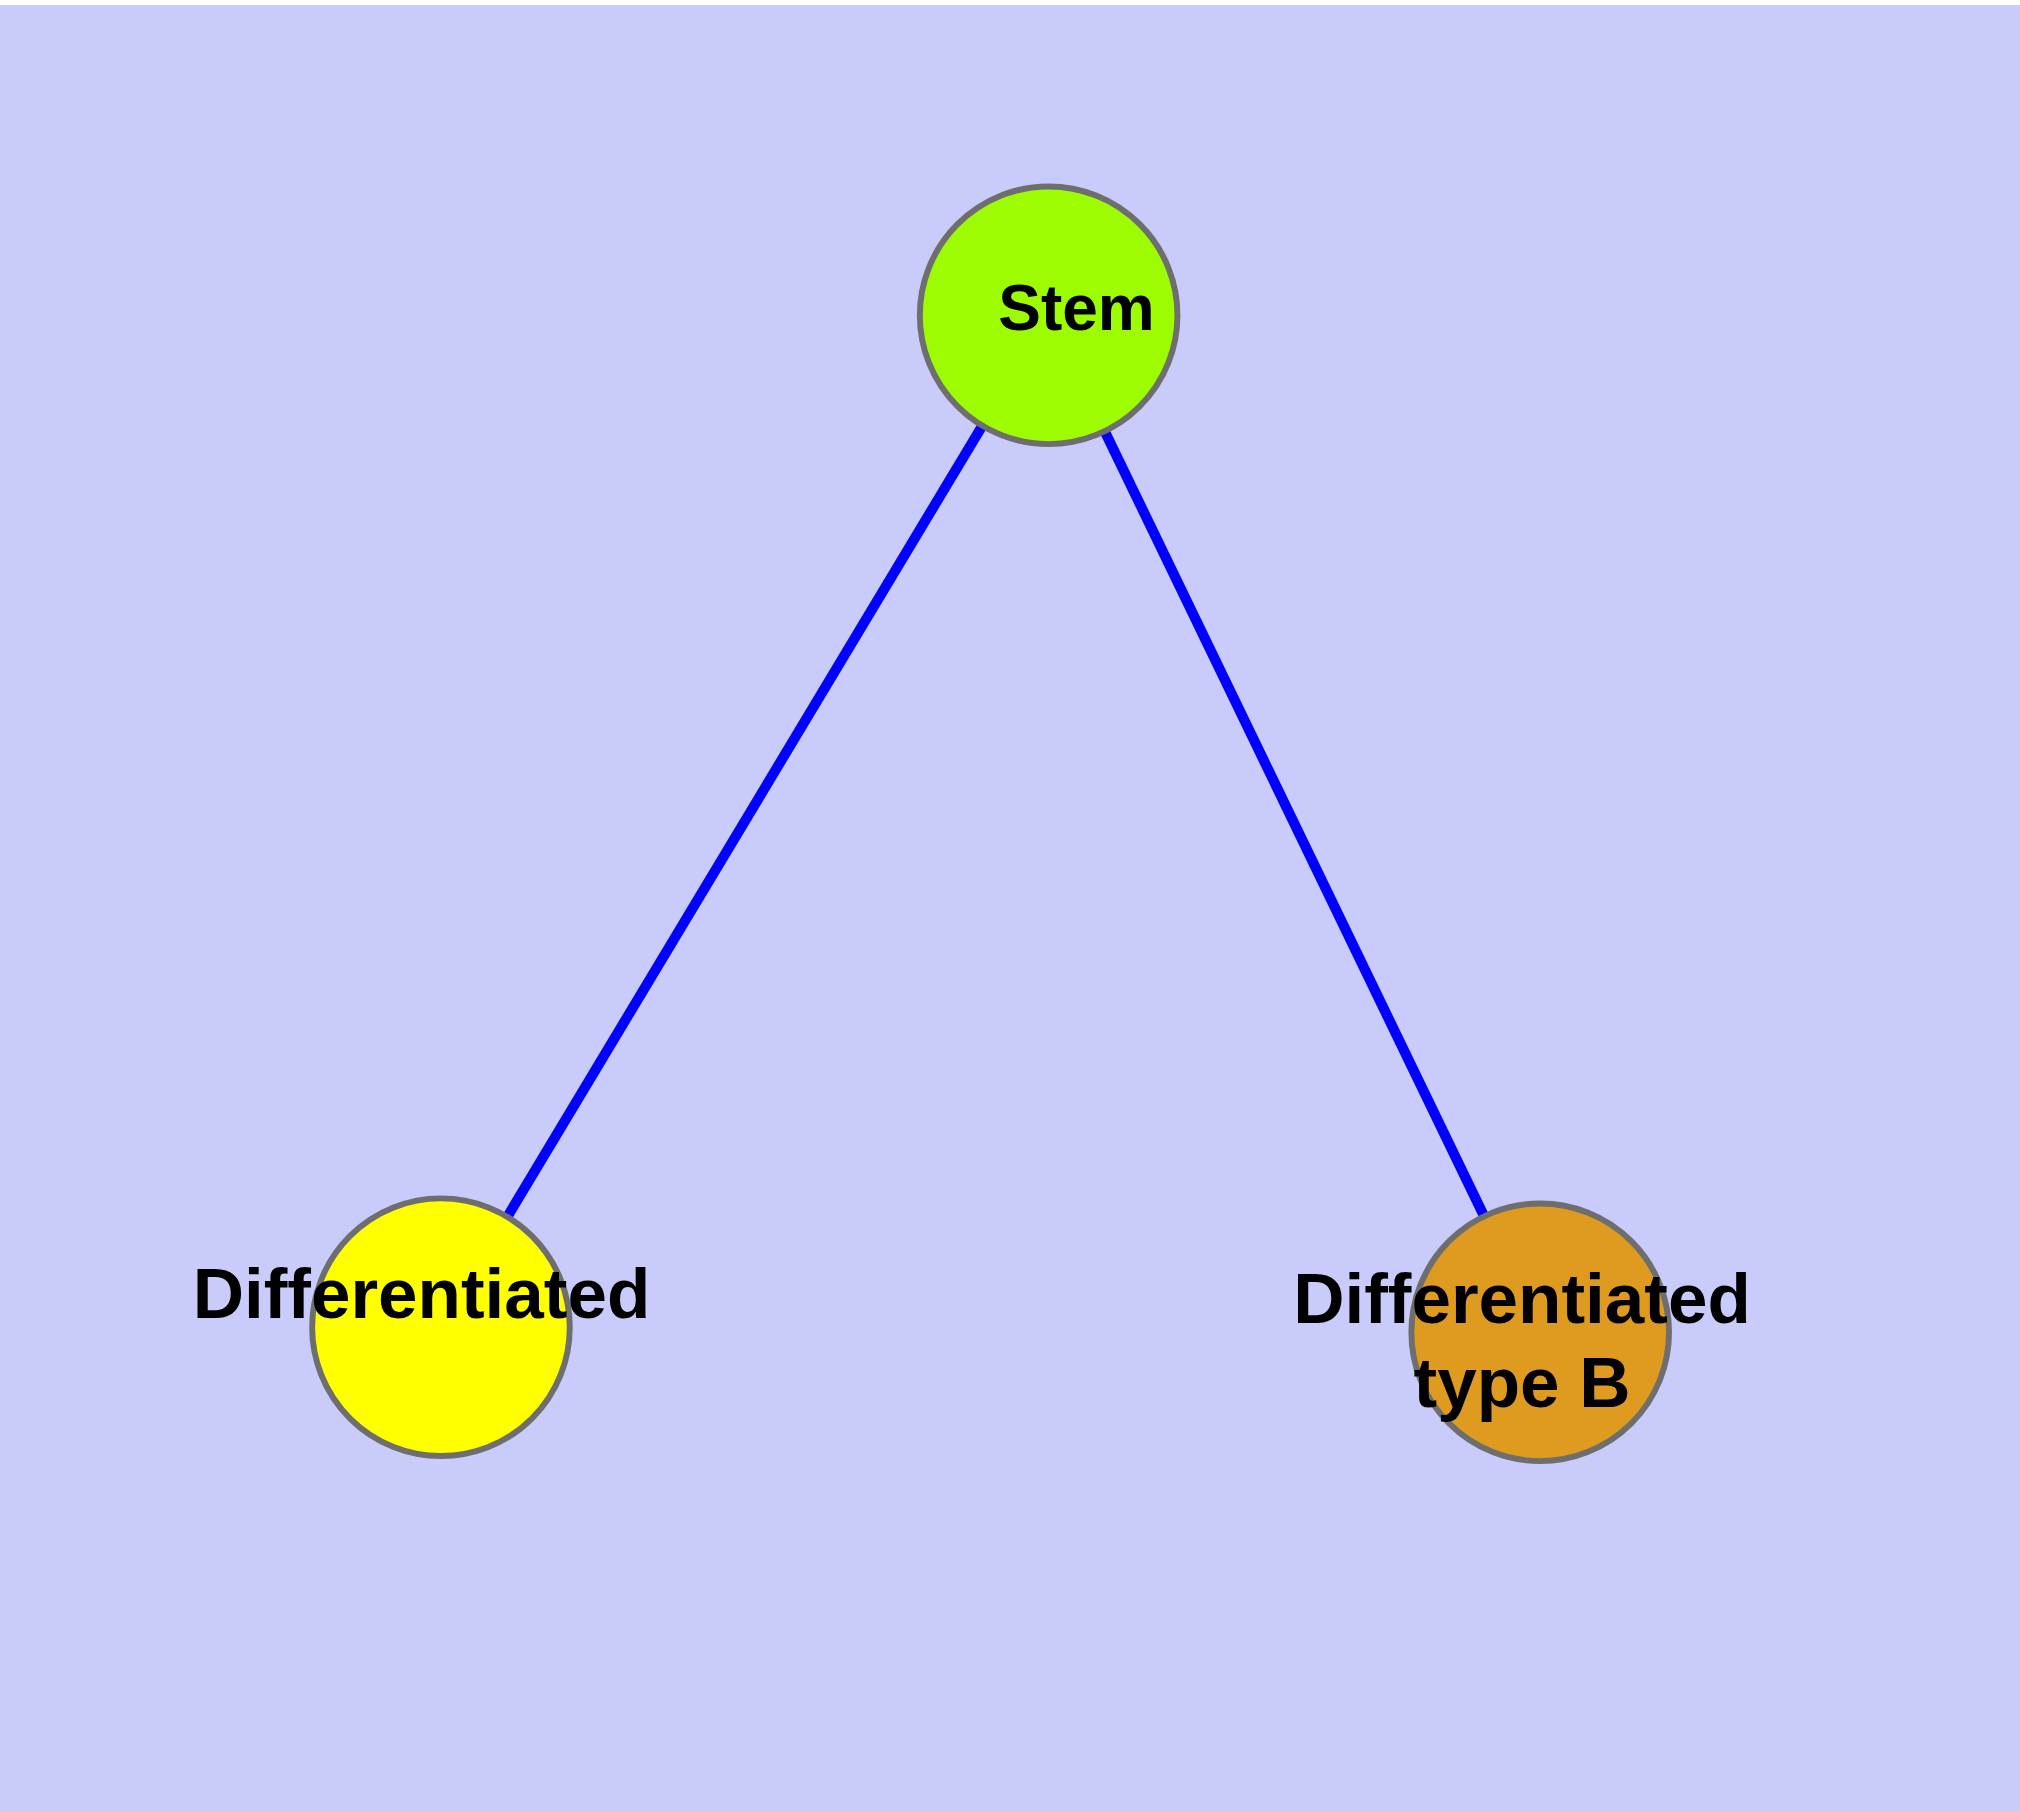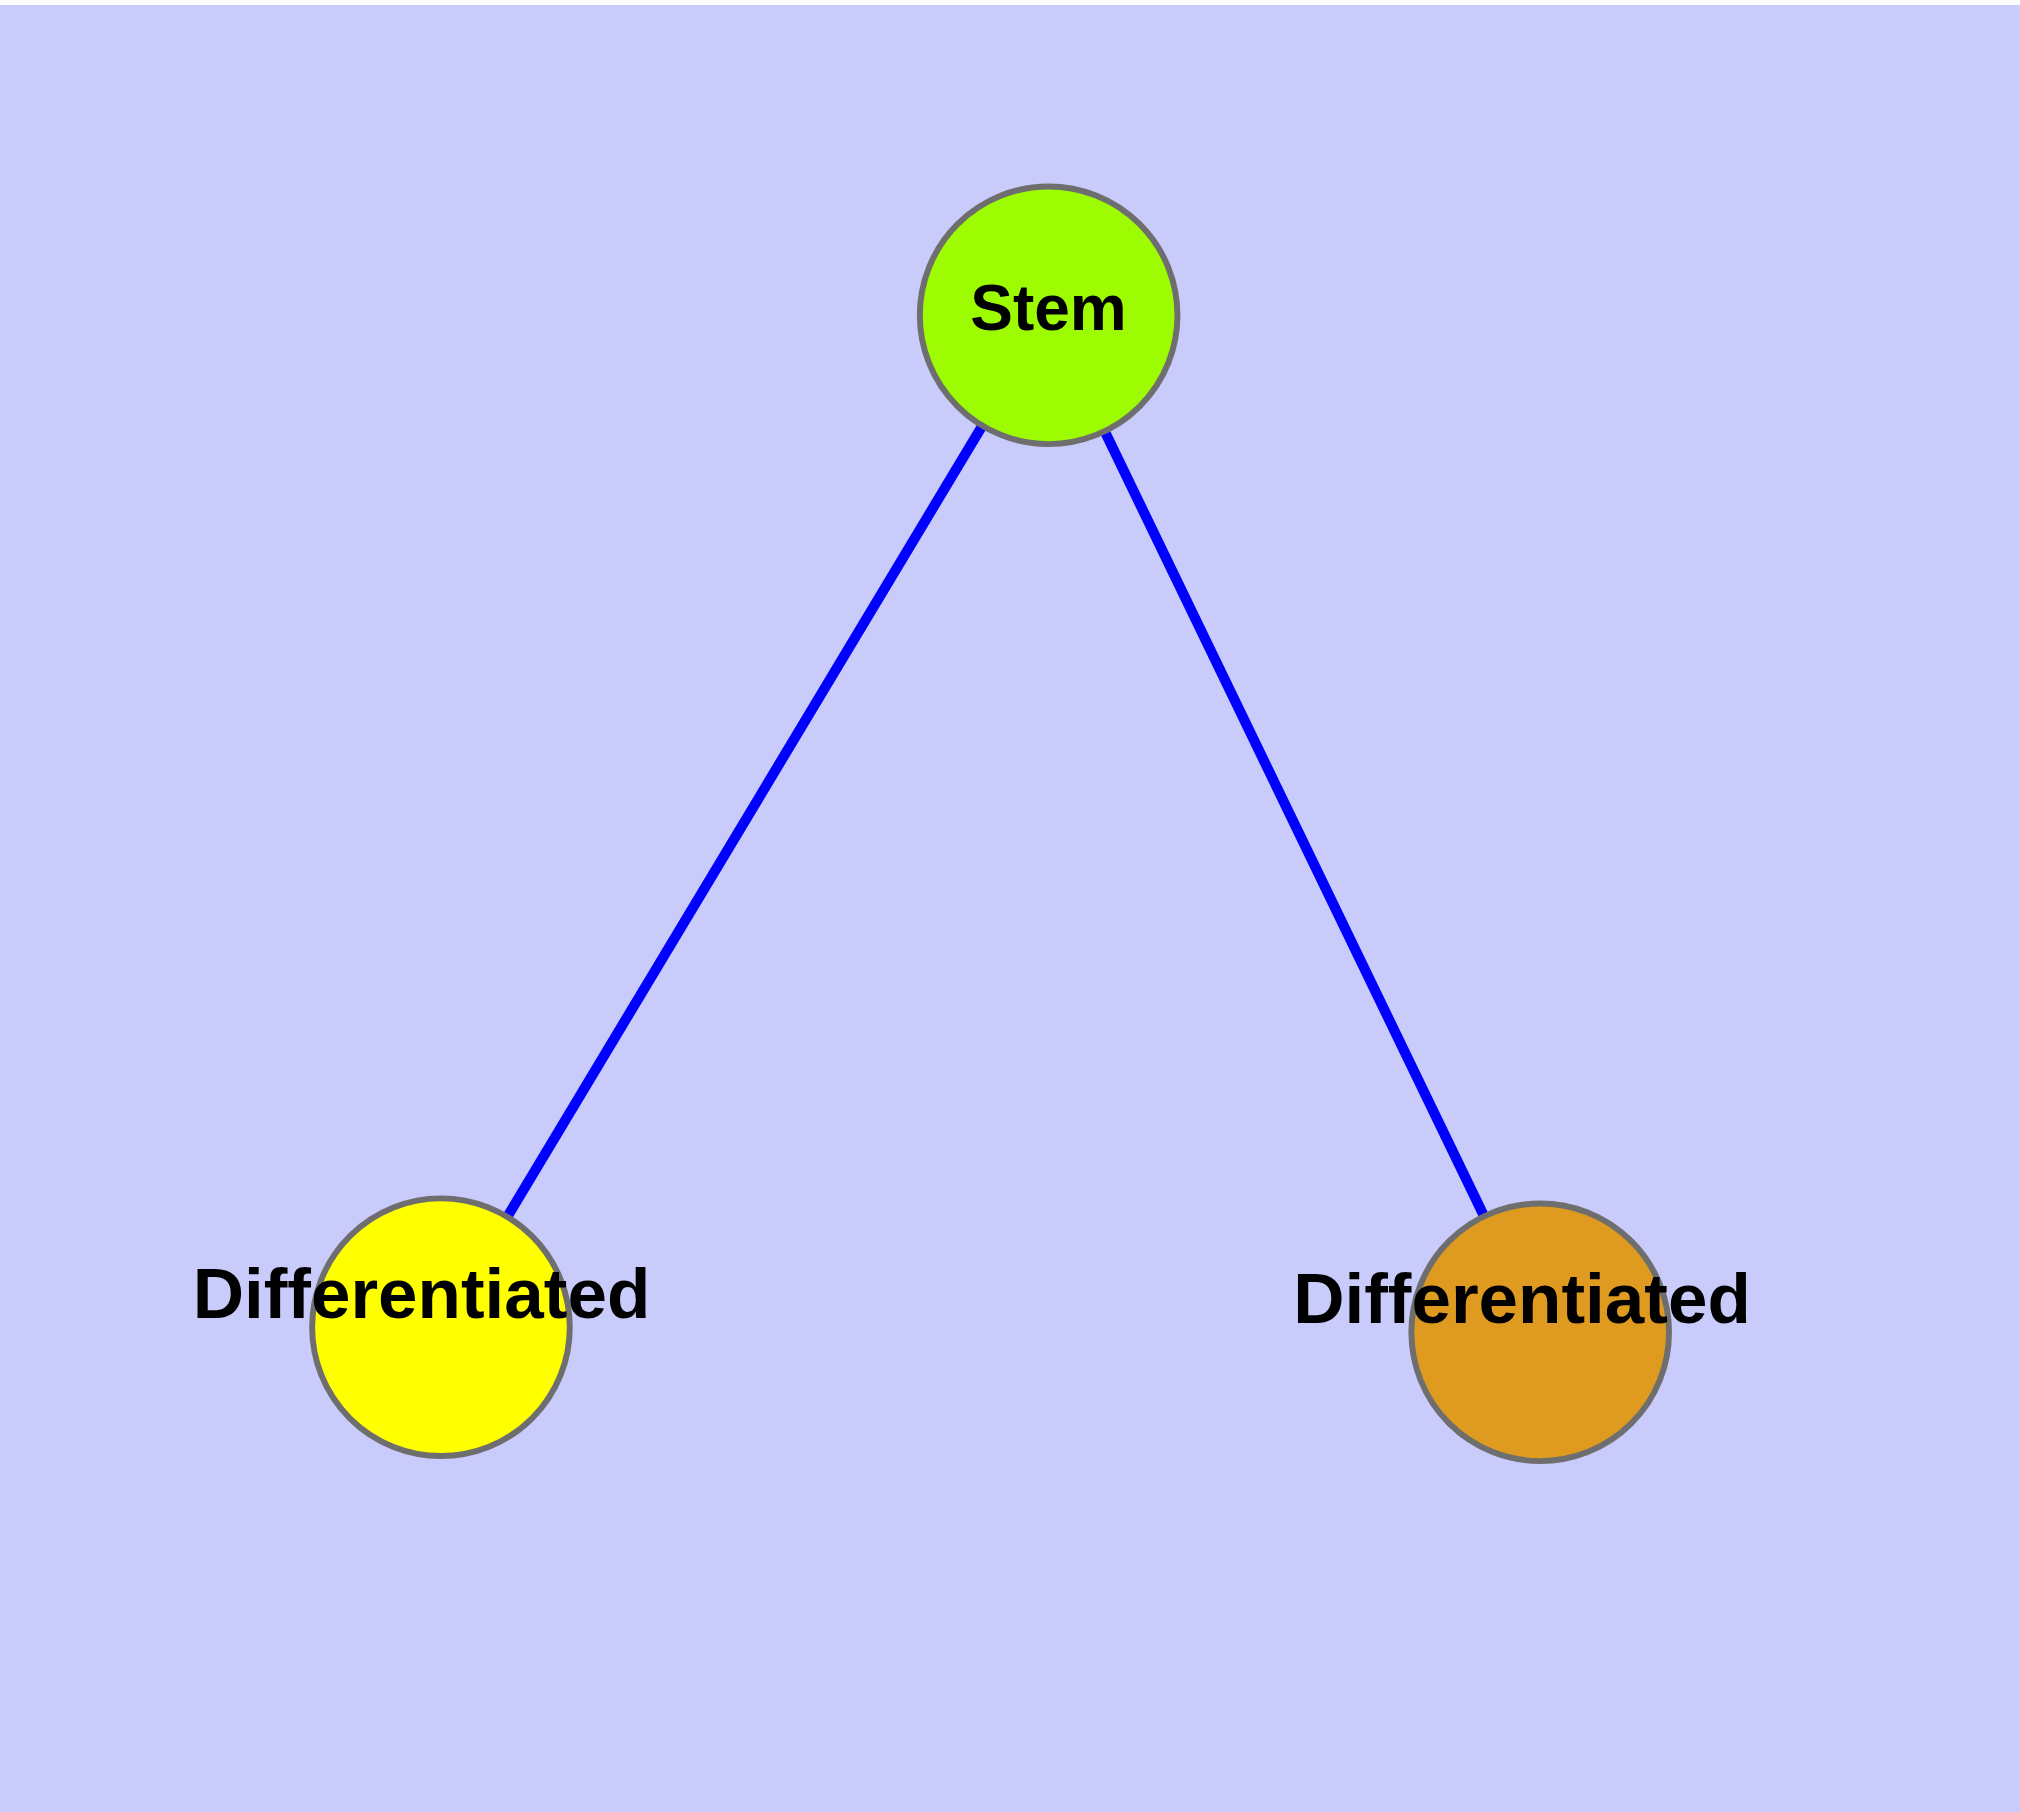--- a/index.html
+++ b/index.html
@@ -47,21 +47,21 @@
     font-weight: bold;
     text-align: center;
     white-space: pre;
     line-height: 1.18;
     pointer-events: none;
     user-select: none;
   }
   #label-stem {
     font-size: 64px;
     width: 509px;
-    left: 794px;
+    left: 822px;
     top: 271px;
   }
   #label-type-a {
     font-size: 71px;
     width: 848px;
     left: -2.5px;
     top: 1252px;
   }
   #label-type-b {
     font-size: 71px;
@@ -86,16 +86,16 @@
       <circle class="node-circle" cx="1237" cy="372" r="152" fill="#9efc02"></circle>
       <circle class="node-circle" cx="520" cy="1566" r="152" fill="#ffff00"></circle>
       <circle class="node-circle" cx="1817" cy="1572" r="152" fill="#df9b20"></circle>
     </g>
   </svg>
 
   <div class="node-label" id="label-stem">Stem</div>
 
   <div class="node-label" id="label-type-a"><span>Differentiated</span><br></div>
 
-  <div class="node-label" id="label-type-b"><span>Differentiated</span><br></div>
+  <div class="node-label" id="label-type-b"><span>Differentiated</span><br><span>type B</span></div>
 
 </div>
 
 
 </body></html>

